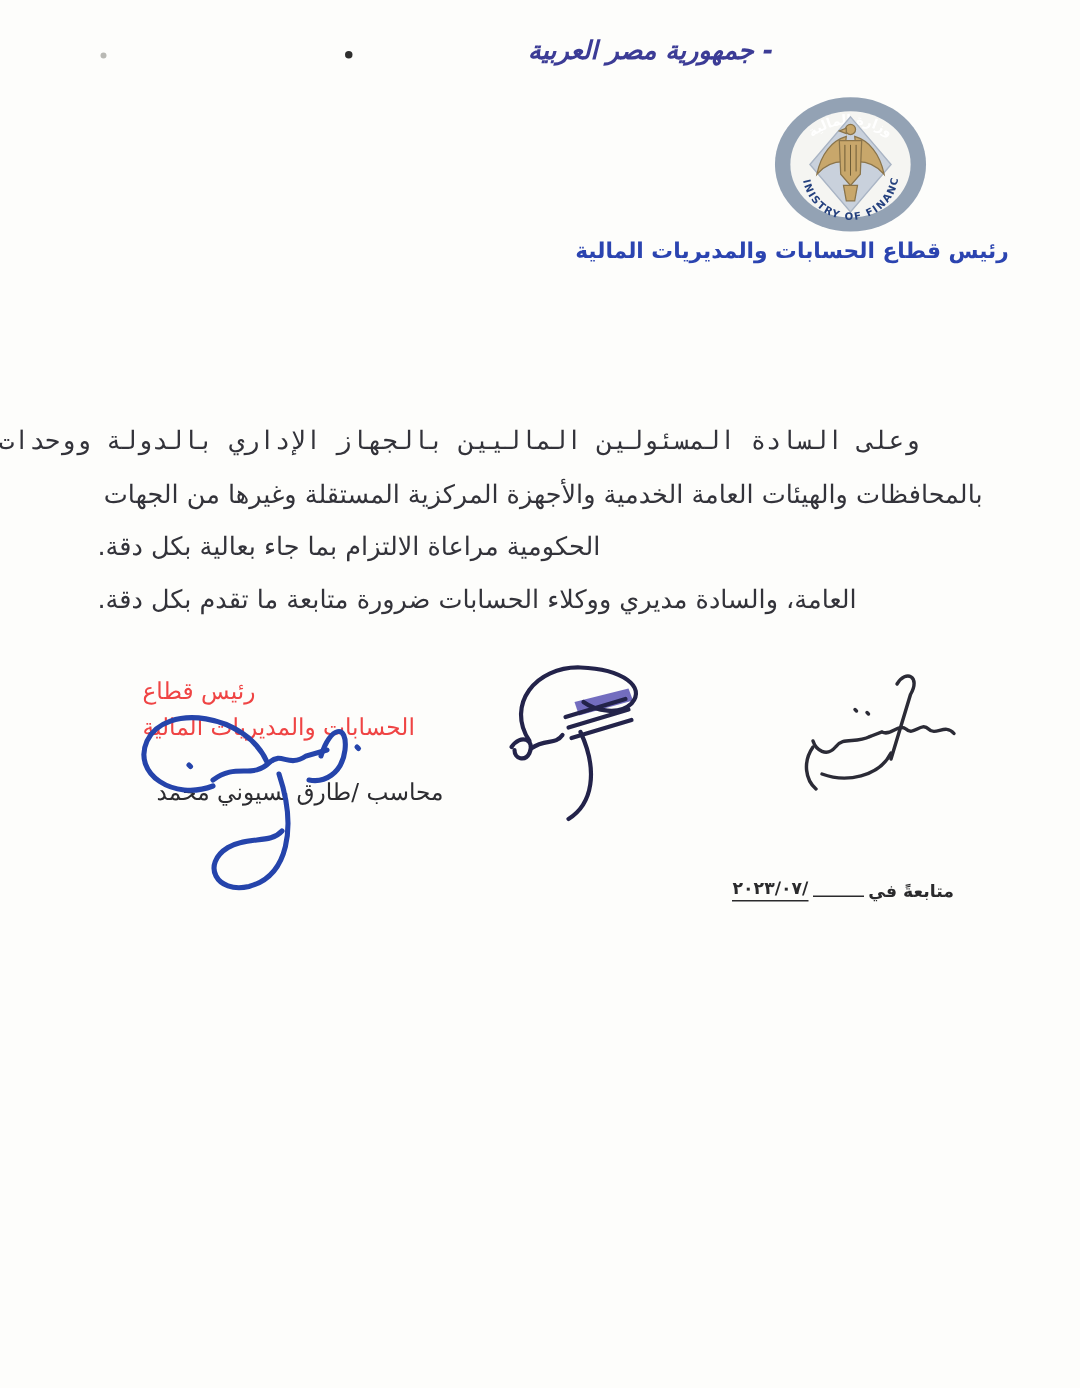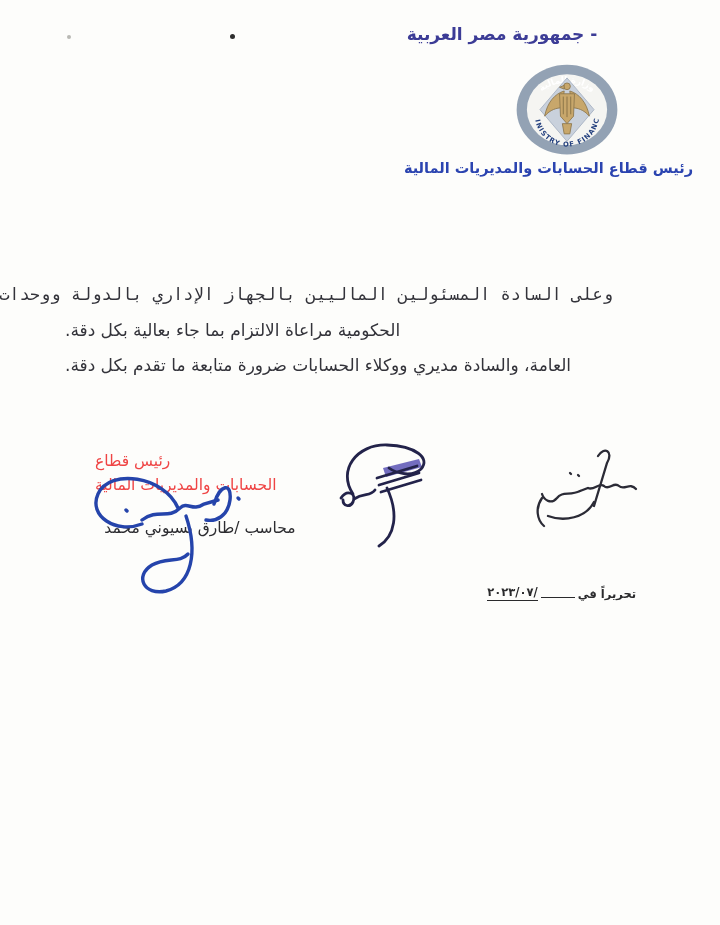--- a/index.html
+++ b/index.html
@@ -13,28 +13,29 @@
   .page { position:absolute; inset:0; }
 
   
   .mark { position:absolute; border-radius:50%; }
   .mark.light { left:67px; top:35px; width:4px; height:4px; background:#b9b9b4; }
   .mark.dark  { left:230px; top:34px; width:5px; height:5px; background:#2e2e2e; }
 
   
   .country-title {
     position:absolute; top:24px; right:68px; width:300px;
-    direction:rtl; text-align:center;
+    direction:rtl; text-align:left;
     font-size:17px; font-weight:bold; letter-spacing:.3px;
     color:#3c3c96;
+    font-style:italic;
   }
   .logo-wrap { position:absolute; left:508px; top:63px; width:118px; height:97px; }
   .dept-title {
     position:absolute; top:160px; right:27px; width:330px;
-    direction:rtl; text-align:right;
+    direction:rtl; text-align:center;
     font-size:14.5px; font-weight:bold;
     color:#2b44b0;
   }
 
   
   .body-text {
     position:absolute; left:65px; right:65px; top:278px;
     direction:rtl; color:#33333a;
     font-size:17px; line-height:35px;
   }
@@ -108,20 +109,21 @@
       <text font-size="7.3" font-weight="bold" fill="#24407e" letter-spacing="1.1" text-anchor="middle">
         <textPath href="#arcBottom" startOffset="50%">MINISTRY OF FINANCE</textPath>
       </text>
     </svg>
   </div>
 
   <div class="dept-title">رئيس قطاع الحسابات والمديريات المالية</div>
 
   <div class="body-text">
     <div class="bline indent">وعلى السادة المسئولين الماليين بالجهاز الإداري بالدولة ووحدات الإدارة المحلية</div>
+    <div class="bline">بالمحافظات والهيئات العامة الخدمية والأجهزة المركزية المستقلة وغيرها من الجهات</div>
     <div class="bline lastleft">الحكومية مراعاة الالتزام بما جاء بعالية بكل دقة.</div>
     <div class="bline lastleft">العامة، والسادة مديري ووكلاء الحسابات ضرورة متابعة ما تقدم بكل دقة.</div>
   </div>
 
   <div class="sig-left-titles">
     <div>رئيس قطاع</div>
     <div>الحسابات والمديريات المالية</div>
   </div>
   <div class="sig-left-name">محاسب /طارق بسيوني محمد</div>
 
@@ -152,18 +154,18 @@
       <path d="M 100,14 C 106,4 116,9 109,21 L 96,64"></path>
       <path d="M 138,47 C 132,40 126,49 121,44 C 116,39 111,49 106,44 C 101,40 96,49 90,46 L 82,49"></path>
       <path d="M 82,49 C 72,54 64,49 59,56 C 53,63 46,58 44,52"></path>
       <path d="M 96,60 C 88,76 66,80 50,74"></path>
       <path d="M 44,56 C 37,66 39,78 46,84"></path>
       <path d="M 80,33 l 1,1 M 72,31 l 1,1"></path>
     </g>
   </svg>
 
   <div class="date-line">
-    <span>تحريراً في</span>
+    <span>متابعةً في</span>
     <span class="date-rule"></span>
     <span class="date-value" dir="ltr">٢٠٢٣/٠٧/</span>
   </div>
 
 </div>
 
 </body></html>

